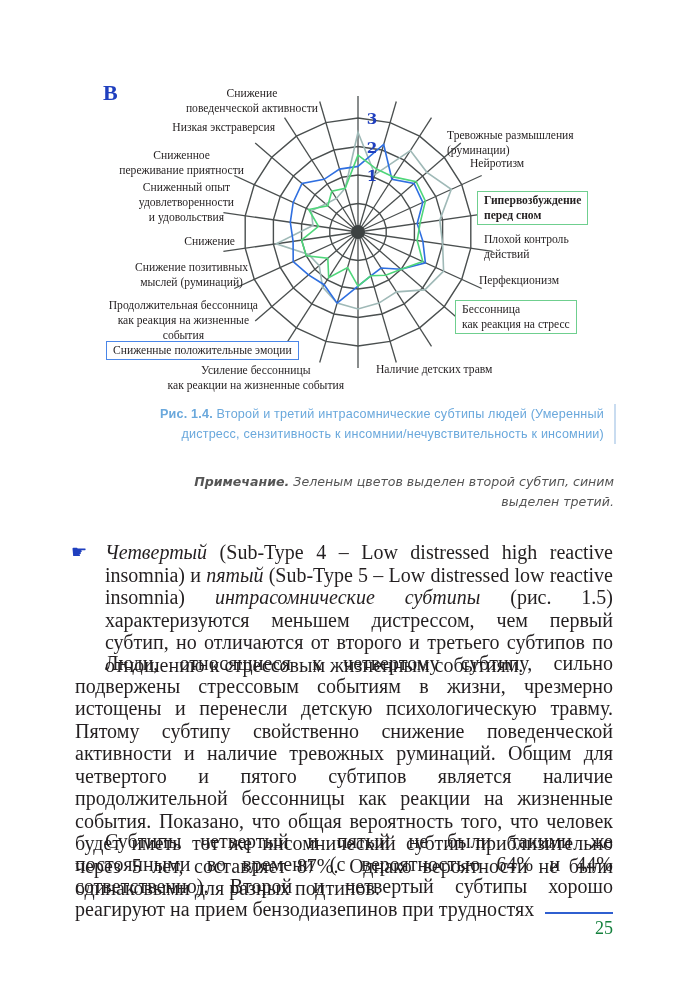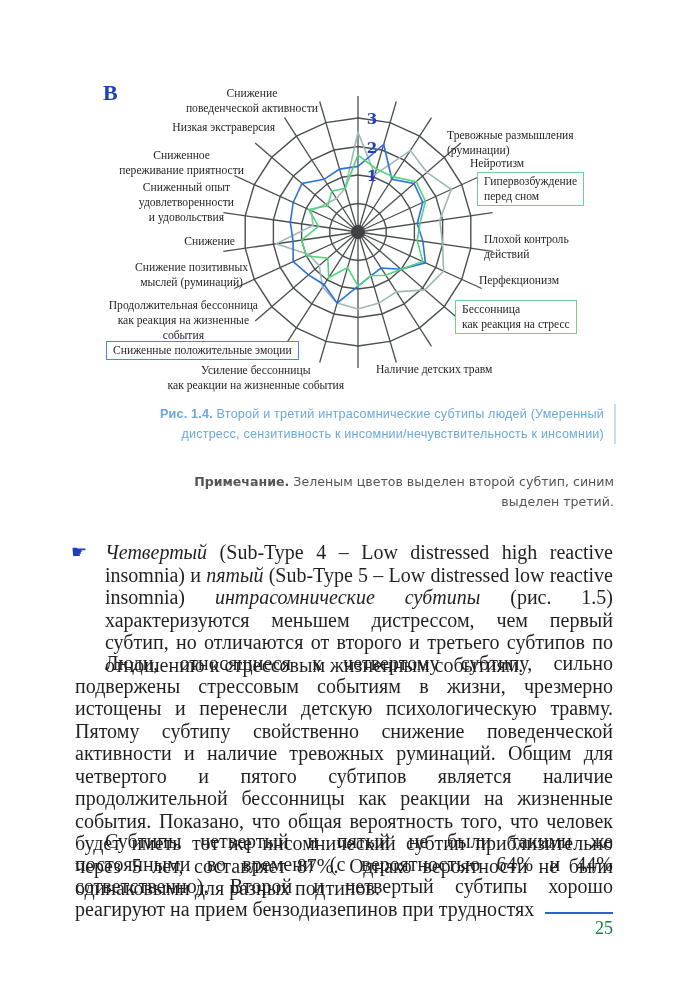--- a/index.html
+++ b/index.html
@@ -5,21 +5,21 @@
   html, body { margin: 0; padding: 0; background: #ffffff; }
   body { width: 690px; height: 1000px; position: relative; overflow: hidden; font-family: "Liberation Serif", "DejaVu Serif", serif; color: #231f20; }
   .fig-letter { position: absolute; left: 103px; top: 80px; font-size: 22px; font-weight: bold; color: #1f3fbf; }
   .chart-wrap { position: absolute; left: 0; top: 0; width: 690px; height: 400px; }
   .lbl { position: absolute; font-size: 11.6px; line-height: 15px; color: #231f20; white-space: nowrap; }
   .lbl.r { text-align: center; }
   .lbl.boxed-green { border: 1.5px solid #6fcf8f; padding: 1px 6px; background: #fff; }
   .lbl.boxed-blue { border: 1.5px solid #4a86e8; padding: 1px 6px; background: #fff; }
   .caption { position: absolute; right: 74px; top: 404px; width: 460px; text-align: right; font-family: Liberation Sans, sans-serif; font-size: 12.6px; line-height: 20px; color: #6aa8dc; padding-right: 10px; border-right: 2px solid #c9dcf0; letter-spacing: 0.2px; }
   .caption b { font-weight: bold; }
-  .note { position: absolute; right: 76px; top: 472px; width: 420px; text-align: right; font-family: "DejaVu Sans", sans-serif; font-size: 12.6px; line-height: 20px; color: #555; }
+  .note { position: absolute; right: 76px; top: 472px; width: 420px; text-align: right; font-family: "DejaVu Sans", sans-serif; font-size: 12.6px; line-height: 20px; color: #555; font-style: italic; }
   .note b { font-weight: bold; }
   .body-text { position: absolute; left: 105px; width: 508px; font-size: 20px; line-height: 22.5px; text-align: justify; color: #231f20; }
   .para1 { top: 541px; }
   .para2 { top: 652px; text-indent: 30px; left: 75px; width: 538px; }
   .para3 { top: 830px; text-indent: 30px; left: 75px; width: 538px; }
   .finger { position: absolute; left: 71px; top: 541px; font-size: 18px; color: #1f3fbf; line-height: 22px; }
   .page-rule { position: absolute; left: 545px; top: 912px; width: 68px; height: 1.5px; background: #2f5fd0; }
   .page-num { position: absolute; right: 77px; top: 918px; font-size: 18px; color: #15803d; }
   .tick-lbl { font-family: "DejaVu Serif", serif; font-weight: bold; fill: #1f3fbf; font-size: 15px; }
 </style>
@@ -64,21 +64,21 @@
       <text x="372" y="152.5" class="tick-lbl" text-anchor="middle">2</text>
       <text x="372" y="124" class="tick-lbl" text-anchor="middle">3</text>
     </svg>
 
   
   <div class="lbl" style="left:447px; top:128px;">
     <div>Тревожные размышления</div>
     <div>(руминации)</div>
   </div>
   <div class="lbl" style="left:470px; top:156px;text-align:center;">Нейротизм</div>
-  <div class="lbl boxed-green" style="left:477px; top:172px;">
+  <div class="lbl boxed-green" style="left:477px; top:191px;font-weight:bold;">
     <div>Гипервозбуждение</div>
     <div>перед сном</div>
   </div>
   <div class="lbl" style="left:484px; top:232px;">
     <div>Плохой контроль</div>
     <div>действий</div>
   </div>
   <div class="lbl" style="left:479px; top:273px;">Перфекционизм</div>
   <div class="lbl boxed-green" style="left:455px; top:300px;">
     <div>Бессонница</div>

